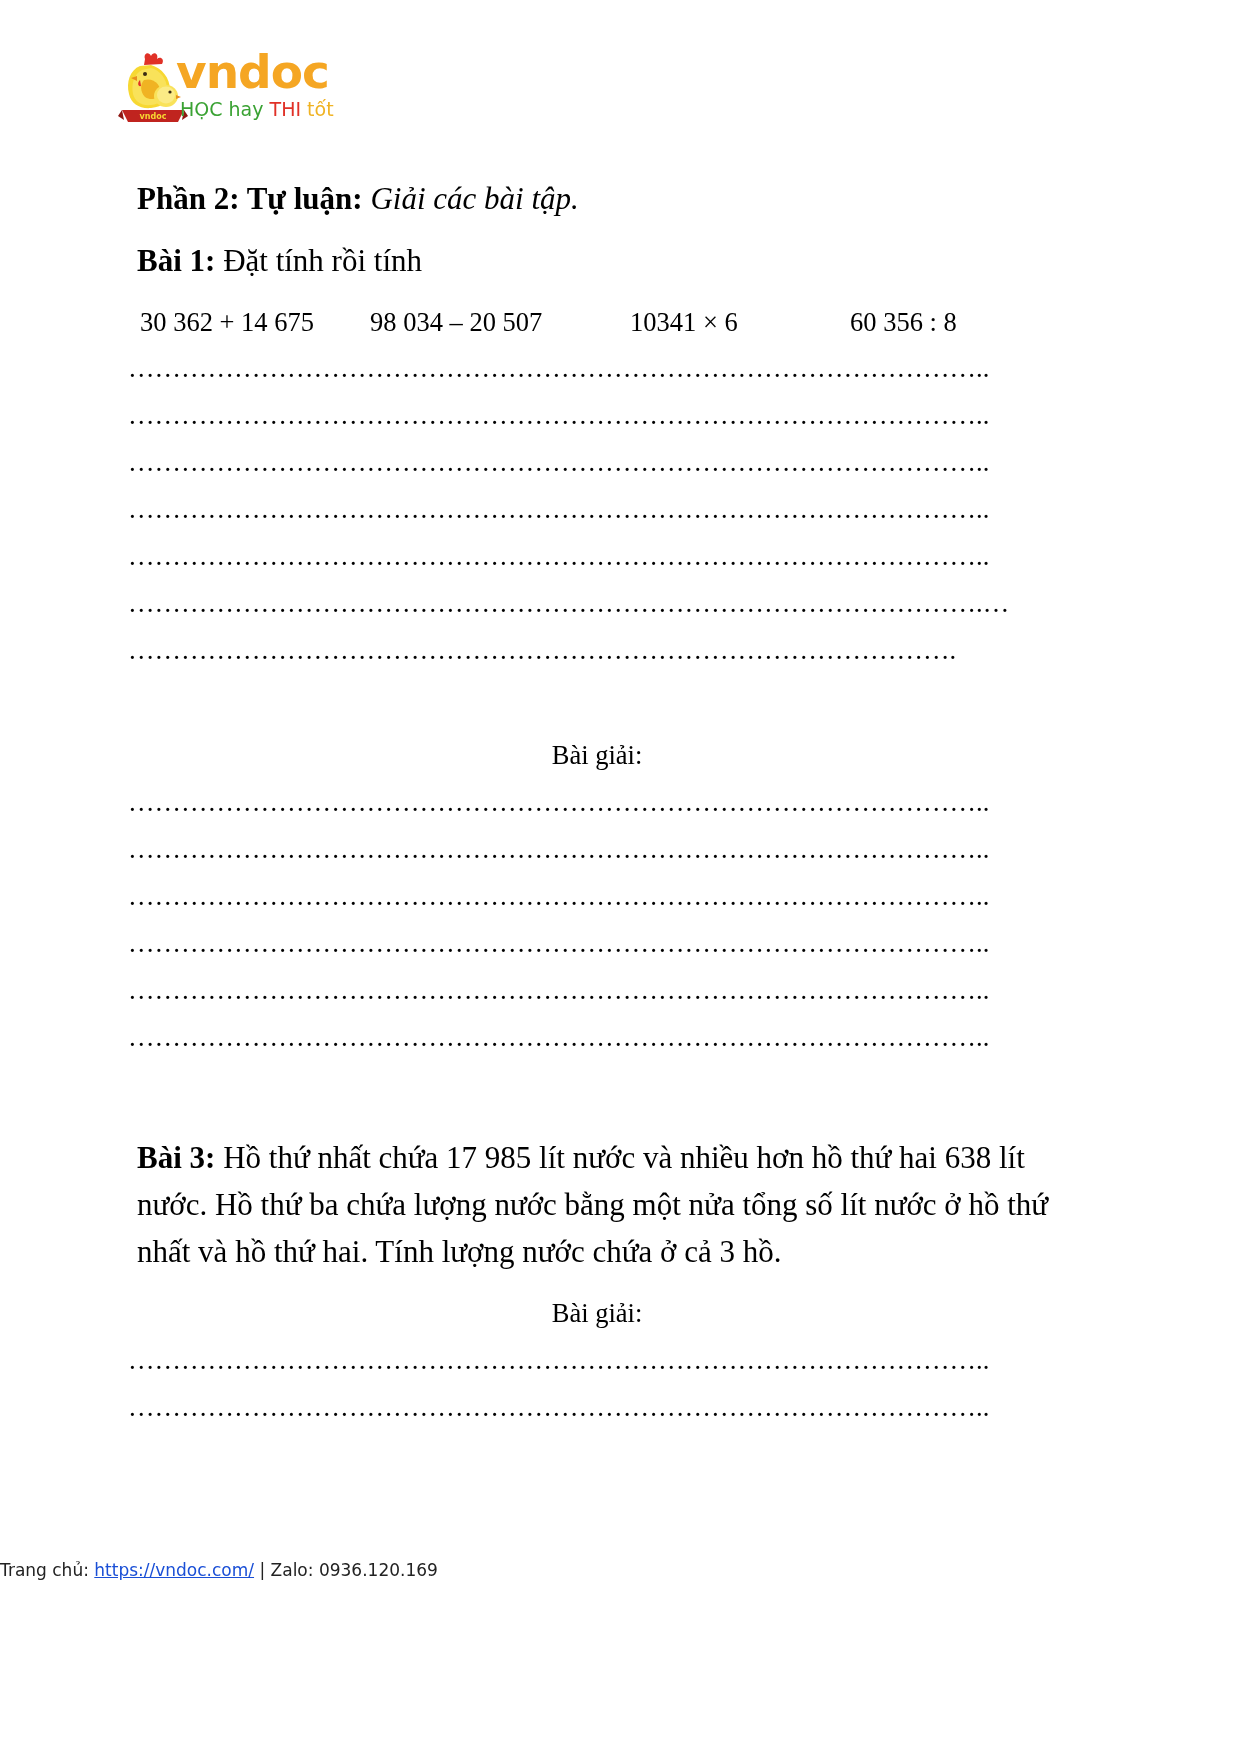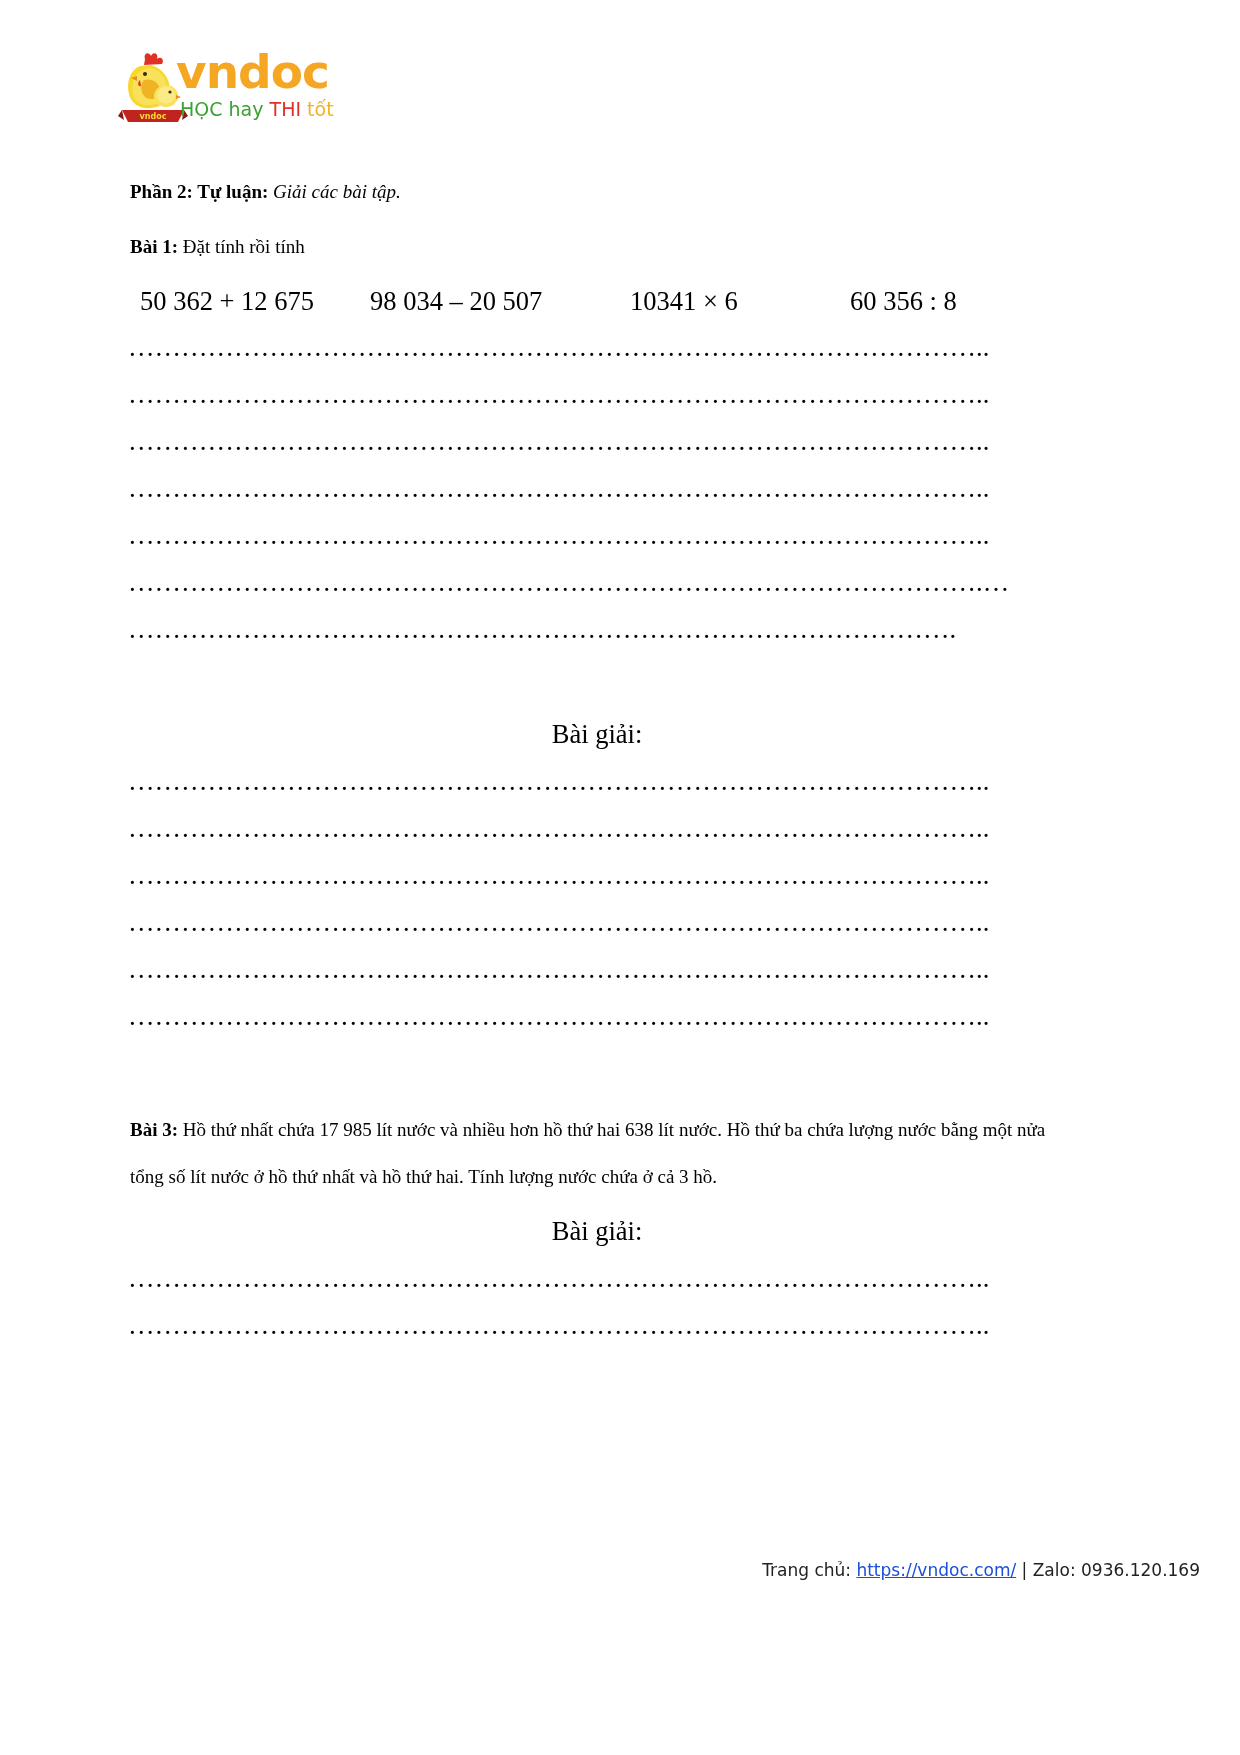--- a/index.html
+++ b/index.html
@@ -59,23 +59,23 @@
   .tg-yellow{ color: #f0b323; }
 
   
   .content {
     position: absolute;
     left: 122px;
     top: 160px;
     width: 960px;
   }
   .para {
-    font-size: 19px;
+    font-size: 31px;
     line-height: 47px;
-    margin: 8px;
+    margin: 15px;
     text-align: left;
   }
   .b { font-weight: bold; }
   .i { font-style: italic; }
   .gap-lg { height: 58px; }
 
   
   .expr-row {
     position: relative;
     height: 46px;
@@ -115,21 +115,21 @@
     text-align: center;
     padding-right: 10px;
   }
 
   
   .footer {
     position: absolute;
     left: 0;
     top: 1560px;
     width: 1200px;
-    text-align: right;
+    text-align: left;
     font-family: "DejaVu Sans", sans-serif;
     font-size: 17px;
     color: #222222;
   }
   .footer a, .footer .link {
     color: #1a4fd6;
     text-decoration: underline;
   }
 </style>
 </head>
@@ -166,21 +166,21 @@
     <div class="logo-tagline"><span class="tg-green">HỌC hay </span><span class="tg-red">THI </span><span class="tg-yellow">tốt</span></div>
   </div>
 
   <div class="content">
 
     <p class="para"><span class="b">Phần 2: Tự luận:</span><span class="i"> Giải các bài tập.</span></p>
 
     <p class="para"><span class="b">Bài 1:</span><span> Đặt tính rồi tính</span></p>
 
     <div class="expr-row">
-      <span class="expr expr-0">50 362 + 12 675</span>
+      <span class="expr expr-0">30 362 + 14 675</span>
       <span class="expr expr-1">98 034 – 20 507</span>
       <span class="expr expr-2">10341 × 6</span>
       <span class="expr expr-3">60 356 : 8</span>
     </div>
 
     <p class="dots">……………………………………………………………………………………..</p>
     <p class="dots">……………………………………………………………………………………..</p>
     <p class="dots">……………………………………………………………………………………..</p>
     <p class="dots">……………………………………………………………………………………..</p>
     <p class="dots">……………………………………………………………………………………..</p>

